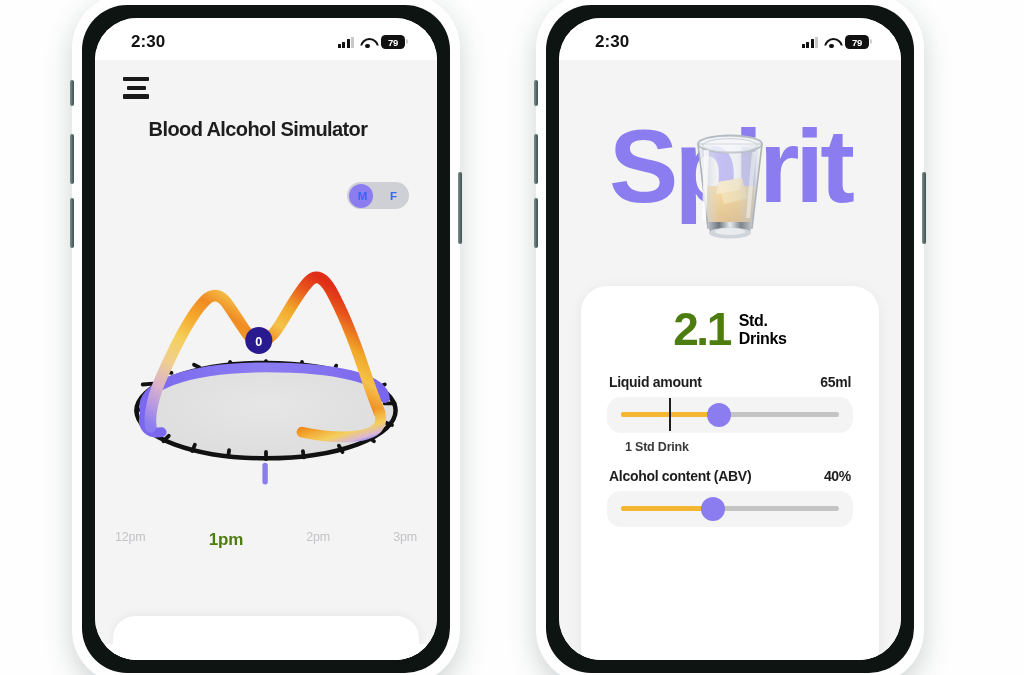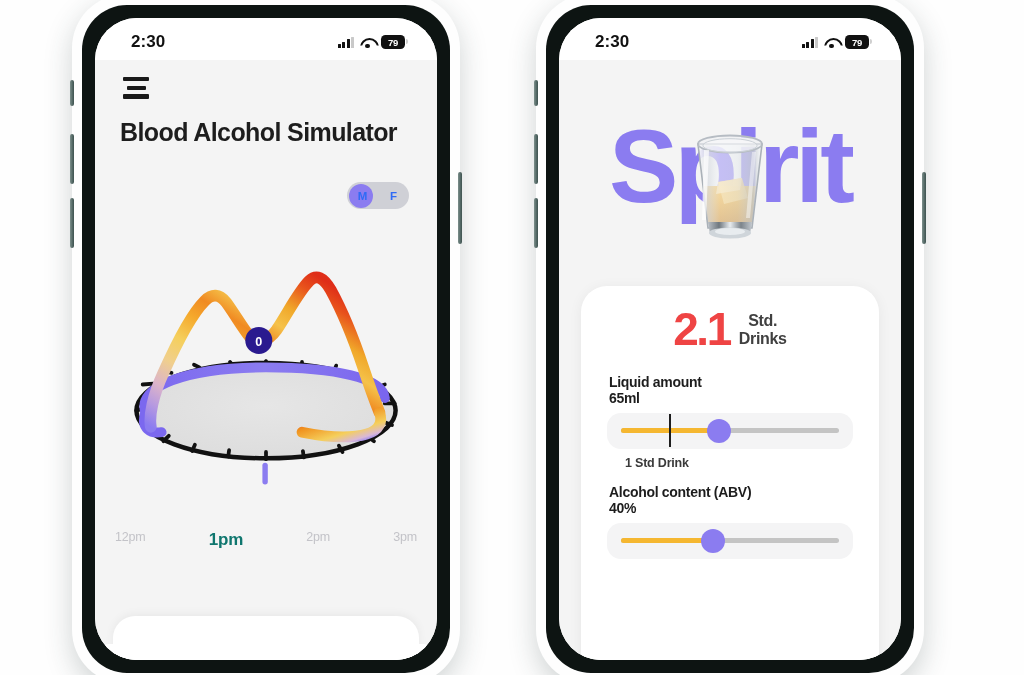--- a/index.html
+++ b/index.html
@@ -114,22 +114,22 @@
     display:flex; flex-direction:column; gap:4.5px; width:26px;
     cursor:pointer;
   }
   .hamburger i { height:4.2px; background:#191919; border-radius:1px; display:block;}
   .hamburger i:nth-child(1){ width:26px }
   .hamburger i:nth-child(2){ width:19px; margin-left:3.5px }
   .hamburger i:nth-child(3){ width:26px }
 
   .p1-title {
     position:absolute; left:0; right:16px; top:58px;
-    text-align:right;
-    font-size:25px; font-weight:800; line-height:1.12;
+    text-align:center;
+    font-size:20px; font-weight:800; line-height:1.12;
     color:#1d1d1d; letter-spacing:-.6px;
     padding: 0 24px;
   }
 
   .mf-toggle {
     position:absolute; right:28px; top:122px;
     width:62px; height:27px; border-radius:14px;
     background:#cfd0d6;
     display:flex; align-items:center;
     cursor:pointer;
@@ -152,21 +152,21 @@
 
   .time-axis {
     position:absolute; left:0; right:0; top:470px;
     display:flex; justify-content:space-between;
     padding: 0 20px;
   }
   .time-lab {
     font-size:12.5px; font-weight:400; color:#c3c3c8;
     letter-spacing:-.2px;
   }
-  .time-lab.active { color:#0f766e; font-size:17px; font-weight:800; }
+  .time-lab.active { color:#4d7c0f; font-size:17px; font-weight:800; }
 
   .bottom-sheet {
     position:absolute; left:18px; right:18px; bottom:-30px; height:74px;
     background:#ffffff; border-radius:22px 22px 0 0;
     box-shadow:0 -2px 10px rgba(0,0,0,.05);
   }
   .bottom-sheet2 {
     position:absolute; left:0; right:0; bottom:-46px; height:62px;
     background:#ffffff; border-radius:14px 14px 0 0;
   }
@@ -198,34 +198,32 @@
     background:#ffffff;
     border-radius:26px;
     padding: 22px 26px 0;
     box-shadow:0 2px 14px rgba(0,0,0,.06);
   }
   .std-row {
     display:flex; align-items:center; justify-content:center; gap:9px;
     margin-bottom:22px;
   }
   .std-num {
-    font-size:46px; font-weight:800; color:#ef4444; letter-spacing:-2.5px;
+    font-size:46px; font-weight:800; color:#4d7c0f; letter-spacing:-2.5px;
     line-height:.95;
   }
   .std-txt {
-    font-size:16px; font-weight:800; color:#404040; line-height:1.12;
+    font-size:16px; font-weight:800; color:#000000; line-height:1.12;
     letter-spacing:-.3px;
-    text-align:center;
   }
 
   .field { margin-bottom: 6px; }
   .field-head {
     display:flex; justify-content:space-between; align-items:baseline;
     padding: 0 2px 7px;
-    flex-direction: column;
   }
   .field-label { font-size:14px; font-weight:800; color:#1d1d1d; letter-spacing:-.3px;}
   .field-value { font-size:14px; font-weight:800; color:#1d1d1d; letter-spacing:-.3px;}
 
   .slider {
     position:relative;
     background:#f4f4f5;
     border-radius:14px;
     height:36px;
     display:flex; align-items:center;

